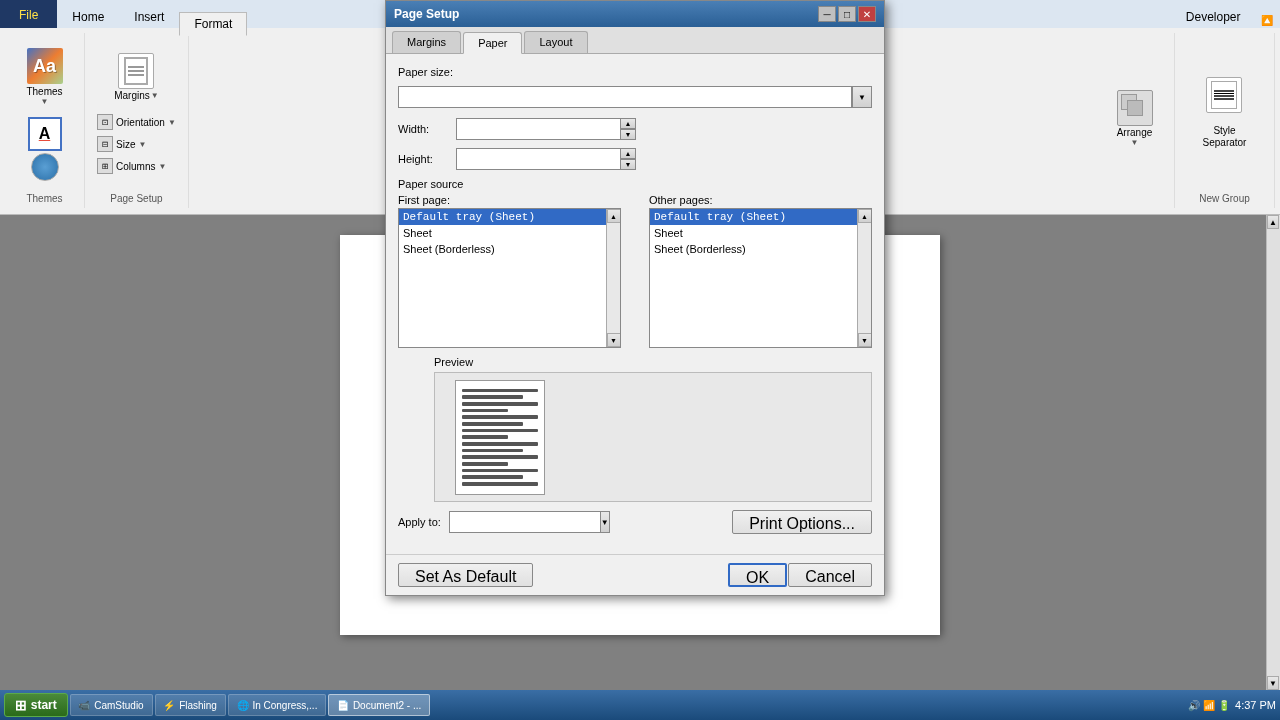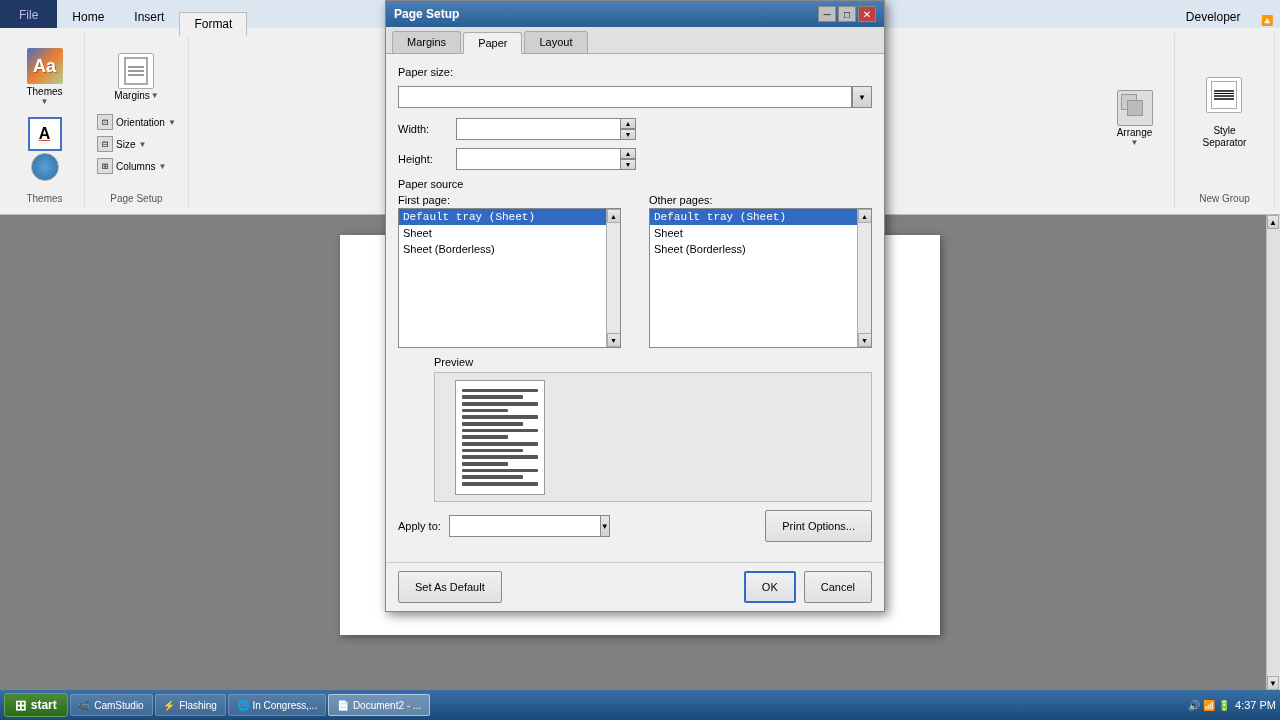--- a/index.html
+++ b/index.html
@@ -48,21 +48,21 @@
     .tab-item.active {
       background: #f0f0f0;
       border: 1px solid #bbb;
       border-bottom: 1px solid #f0f0f0;
       position: relative;
       top: 8px;
     }
 
     .tab-file {
       background: #1f3864;
-      color: #c4b5fd;
+      color: #fde047;
       padding: 5px 18px;
       height: 28px;
     }
 
     .ribbon-content {
       display: flex;
       padding: 5px;
       height: 185px;
       background: #f0f0f0;
     }
@@ -487,26 +487,26 @@
     .dialog-footer {
       display: flex;
       justify-content: space-between;
       align-items: center;
       padding: 8px 12px;
       border-top: 1px solid #ccc;
     }
 
     .dialog-btn {
       padding: 4px 16px;
-      font-size: 11px;
+      font-size: 16px;
       background: linear-gradient(to bottom, #f0f0f0, #e0e0e0);
       border: 1px solid #888;
       cursor: pointer;
       border-radius: 2px;
-      height: 32px;
+      height: 24px;
     }
 
     .dialog-btn.default {
       border: 2px solid #316ac5;
     }
 
     .ribbon-small-btn {
       display: flex;
       align-items: center;
       gap: 3px;
@@ -753,21 +753,21 @@
         <div class="dropdown-btn">▼</div>
       </div>
       <div style="margin-left:auto;">
         <button class="dialog-btn">Print Options...</button>
       </div>
     </div>
   </div>
 
   <div class="dialog-footer">
     <button class="dialog-btn">Set As Default</button>
-    <div style="display:flex;gap:8px;">
+    <div style="display:flex;gap:1px;">
       <button class="dialog-btn default">OK</button>
       <button class="dialog-btn">Cancel</button>
     </div>
   </div>
 </div>
 
 <div class="taskbar">
   <div class="start-btn">
     <span style="font-size:14px;">⊞</span>
     <span>start</span>

